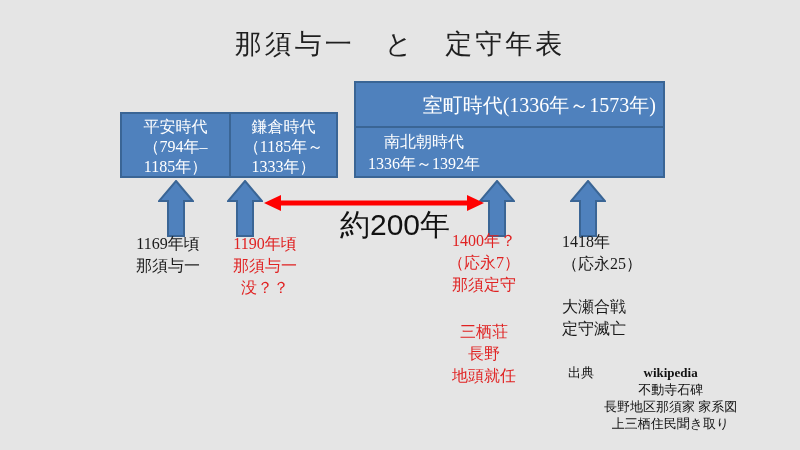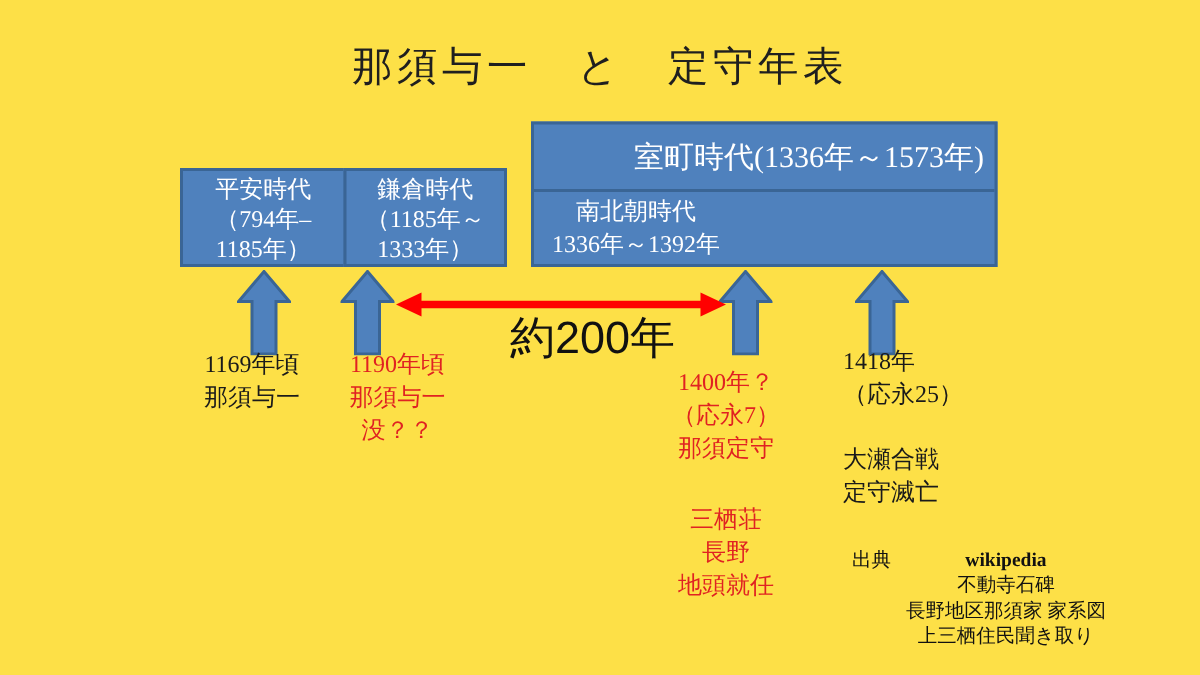--- a/index.html
+++ b/index.html
@@ -1,17 +1,17 @@
 <!DOCTYPE html>
 <html><head>
 <meta charset="utf-8">
 <style>
   html,body { margin:0; padding:0; background:#fff; }
   .slide {
-    position:relative; width:800px; height:450px; background:#fde047;
+    position:relative; width:800px; height:450px; background:#e5e5e5;
     font-family:"Liberation Serif","DejaVu Serif",serif; overflow:hidden;
   }
   .title {
     position:absolute; top:26px; left:0; width:100%; text-align:center;
     font-size:27px; letter-spacing:3px; color:#1f1f1f;
   }
   .pbox {
     position:absolute; background:#4f81bd; border:2px solid #3a6595;
     color:#ffffff; box-sizing:border-box; text-align:center;
   }
@@ -35,21 +35,21 @@
   #double-arrow polygon { fill:#ff0000; }
 
   .gap-label {
     position:absolute; left:300px; top:205px; width:190px; text-align:center;
     font-size:30px; color:#111111; font-family:"Liberation Sans","DejaVu Sans",sans-serif;
   }
 
   .anno { position:absolute; font-size:16px; line-height:22px; text-align:center; }
   #anno-birth    { left:122px; top:233px; width:92px;  color:#1a1a1a; }
   #anno-death    { left:217px; top:233px; width:96px;  color:#e02222; }
-  #anno-sadamori { left:435px; top:245px; width:98px;  color:#e02222; }
+  #anno-sadamori { left:435px; top:230px; width:98px;  color:#e02222; }
   #anno-metsubo  { left:562px; top:231px; width:120px; color:#1a1a1a; text-align:left;font-family:Liberation Serif, serif; }
   .block-gap-lg { height:25px; }
   .block-gap-sm { height:21px; }
 
   .source { position:absolute; left:568px; top:364px; font-size:13px; line-height:17px; color:#111111; display:flex;text-align:center; }
   .src-label { margin-right:10px; }
   .src-items .bold { font-weight:bold; }
 </style>
 </head>
 <body>

